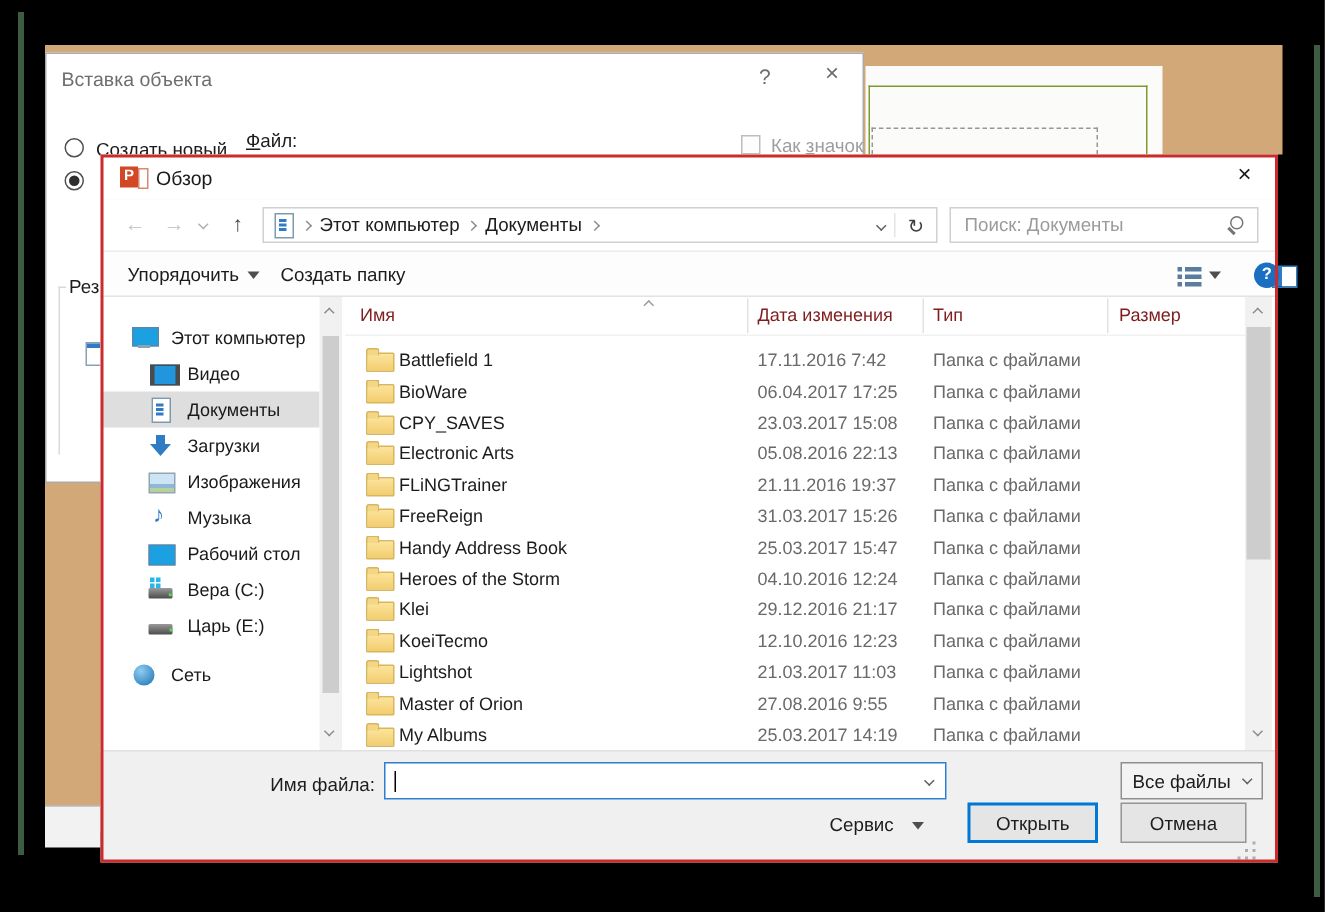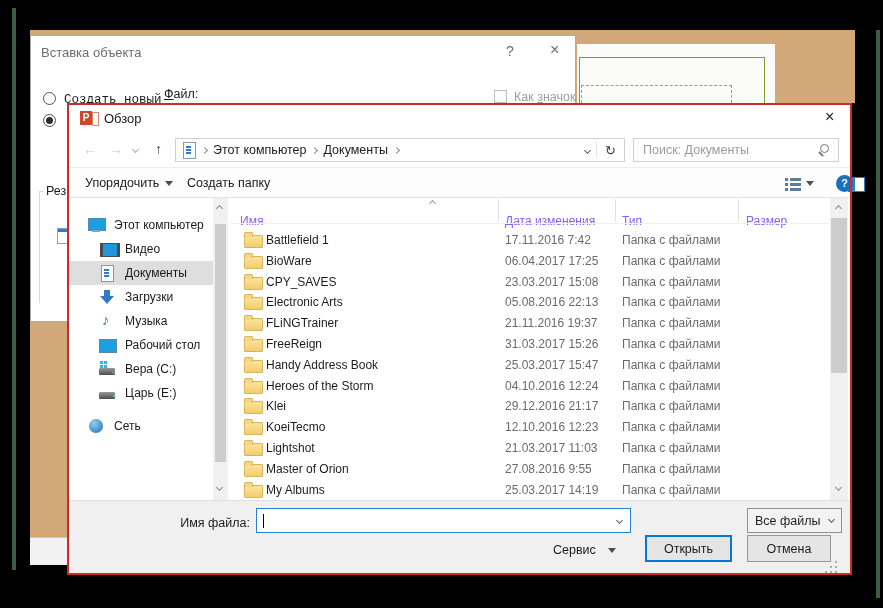--- a/index.html
+++ b/index.html
@@ -72,21 +72,21 @@
   .sb-item{display:flex;align-items:center;height:24px;font-size:12px;color:#1a1a1a;white-space:nowrap;}
   .sb-item.lvl0{padding-left:21px;}
   .sb-item.lvl1{padding-left:32px;}
   .sb-item.lvl0.gap{margin-top:9px;}
   .sb-item.sel{background:#dedede;}
   #sidebar-scroll{position:absolute;left:146px;top:0;width:15px;height:302px;background:#f1f1f1;}
   .sc-thumb{position:absolute;background:#cdcdcd;}
   .sc-arrow{position:absolute;left:4px;}
 
   #listpane{position:absolute;left:163px;top:0;width:600px;height:302px;overflow:hidden;}
-  .col-h{position:absolute;top:16px;font-size:12px;color:#8b5cf6;white-space:nowrap;}
+  .col-h{position:absolute;top:5px;font-size:12px;color:#7f1d1d;white-space:nowrap;}
   .hsep{position:absolute;top:1px;height:23px;width:1px;background:#e2e2e2;}
   #header-underline{position:absolute;left:0;top:25px;width:600px;height:1px;background:#f1f1f1;}
   .file-row{position:absolute;left:0;width:600px;height:21px;}
   .file-row span{position:absolute;top:3px;font-size:12px;white-space:nowrap;}
   .f-name{left:36px;color:#1c1c1c;}
   .f-date{left:275px;color:#6a6a6a;}
   .f-type{left:392px;color:#6a6a6a;}
   .f-size{left:516px;color:#6a6a6a;}
   #list-scroll{position:absolute;left:763px;top:0;width:18px;height:302px;background:#f1f1f1;}
 
@@ -162,21 +162,21 @@
   <div id="slide"></div>
   <div id="slide-border"></div>
   <div id="slide-placeholder"></div>
 
   <div id="insert-dialog">
     <div class="title">Вставка объекта</div>
     <div class="winbtn" style="left:475px;">?</div>
     <div class="winbtn" style="left:519px;font-size:16px;top:5px;">×</div>
 
     <div class="radio" style="left:12px;top:56px;"></div>
-    <div class="txt abs" style="left:33px;top:57px;font-family:Liberation Mono, monospace;"><span>Создать </span><span class="accel">н</span><span>овый</span></div>
+    <div class="txt abs" style="left:33px;top:57px;"><span>Создать </span><span class="accel">н</span><span>овый</span></div>
 
     <div class="txt abs" style="left:133px;top:51px;"><span class="accel">Ф</span><span>айл:</span></div>
 
     <div class="radio selected" style="left:12px;top:78px;"></div>
 
     <div class="checkbox" style="left:463px;top:54px;"></div>
     <div class="txt abs" style="left:483px;top:54px;color:#9e9e9e;"><span>Как </span><span class="accel">з</span><span>начок</span></div>
 
     <div id="result-group"></div>
     <div id="result-label">Рез</div>
@@ -240,20 +240,24 @@
             <span class="icon videos-icon"></span>
             <span>Видео</span>
           </div>
           <div class="sb-item lvl1 sel">
             <span class="icon documents-icon"></span>
             <span>Документы</span>
           </div>
           <div class="sb-item lvl1">
             <span class="icon downloads-icon"></span>
             <span>Загрузки</span>
+          </div>
+          <div class="sb-item lvl1">
+            <span class="icon pictures-icon"></span>
+            <span>Изображения</span>
           </div>
           <div class="sb-item lvl1">
             <span class="icon music-icon"></span>
             <span>Музыка</span>
           </div>
           <div class="sb-item lvl1">
             <span class="icon desktop-icon"></span>
             <span>Рабочий стол</span>
           </div>
           <div class="sb-item lvl1">

